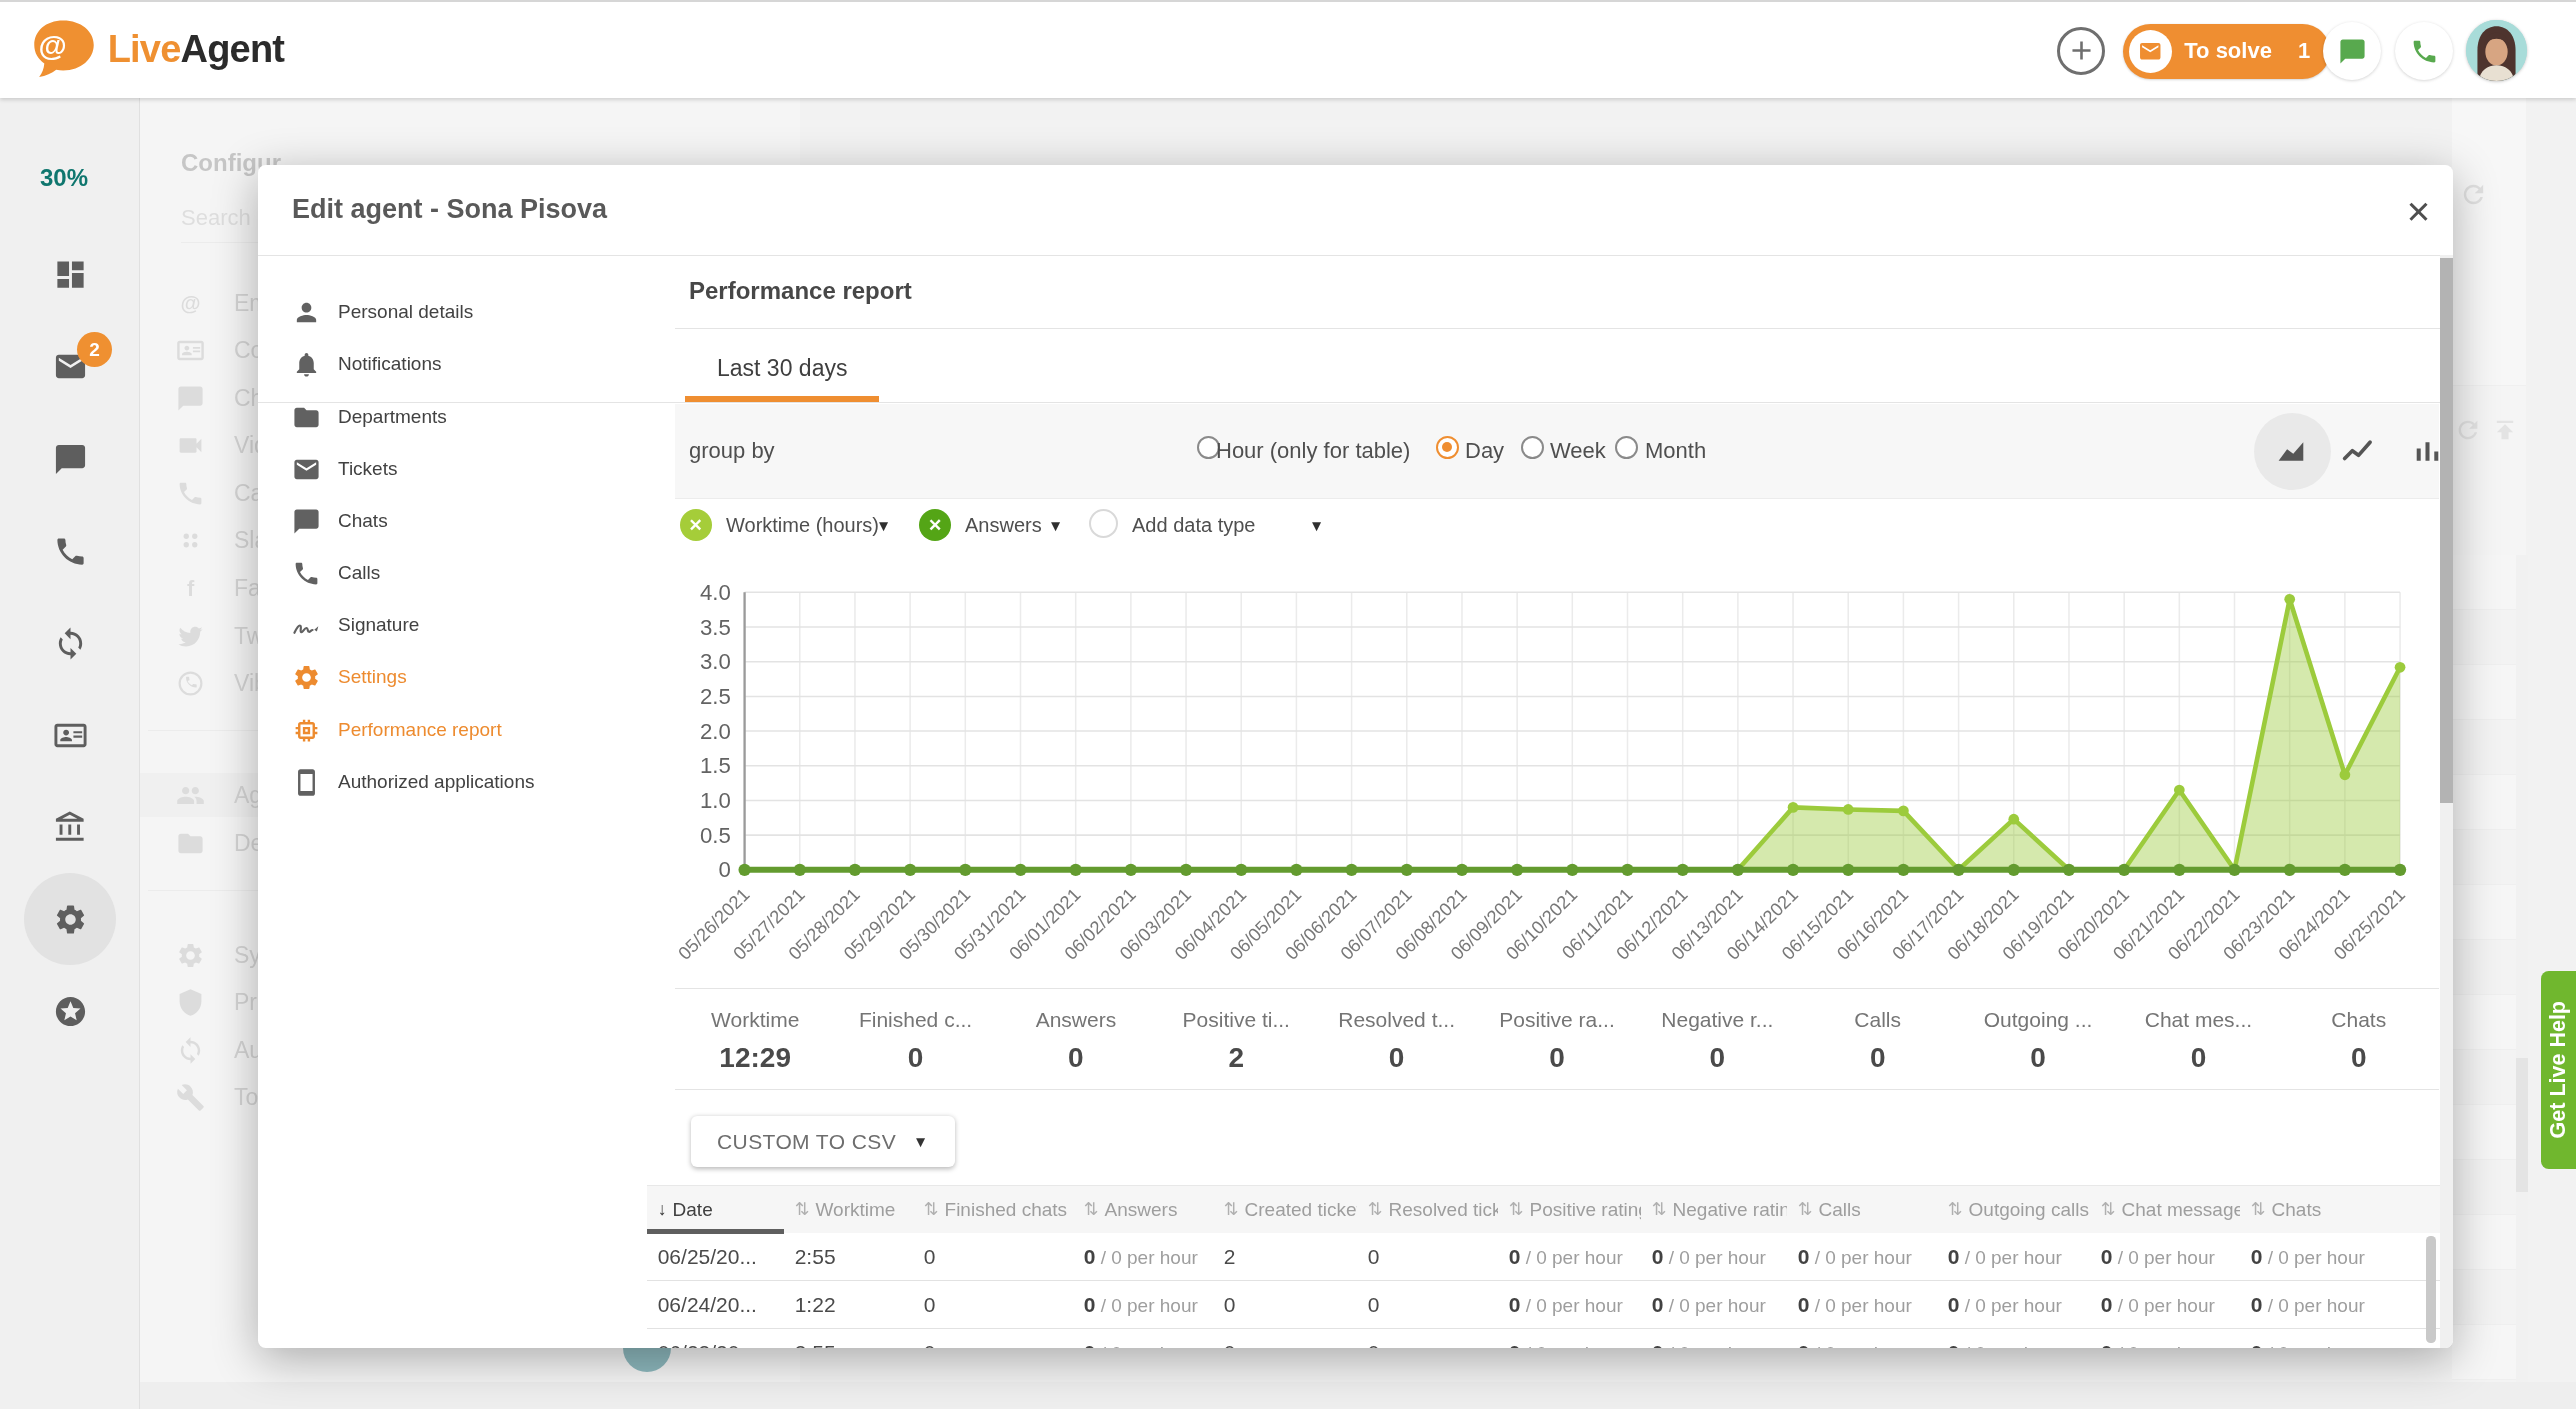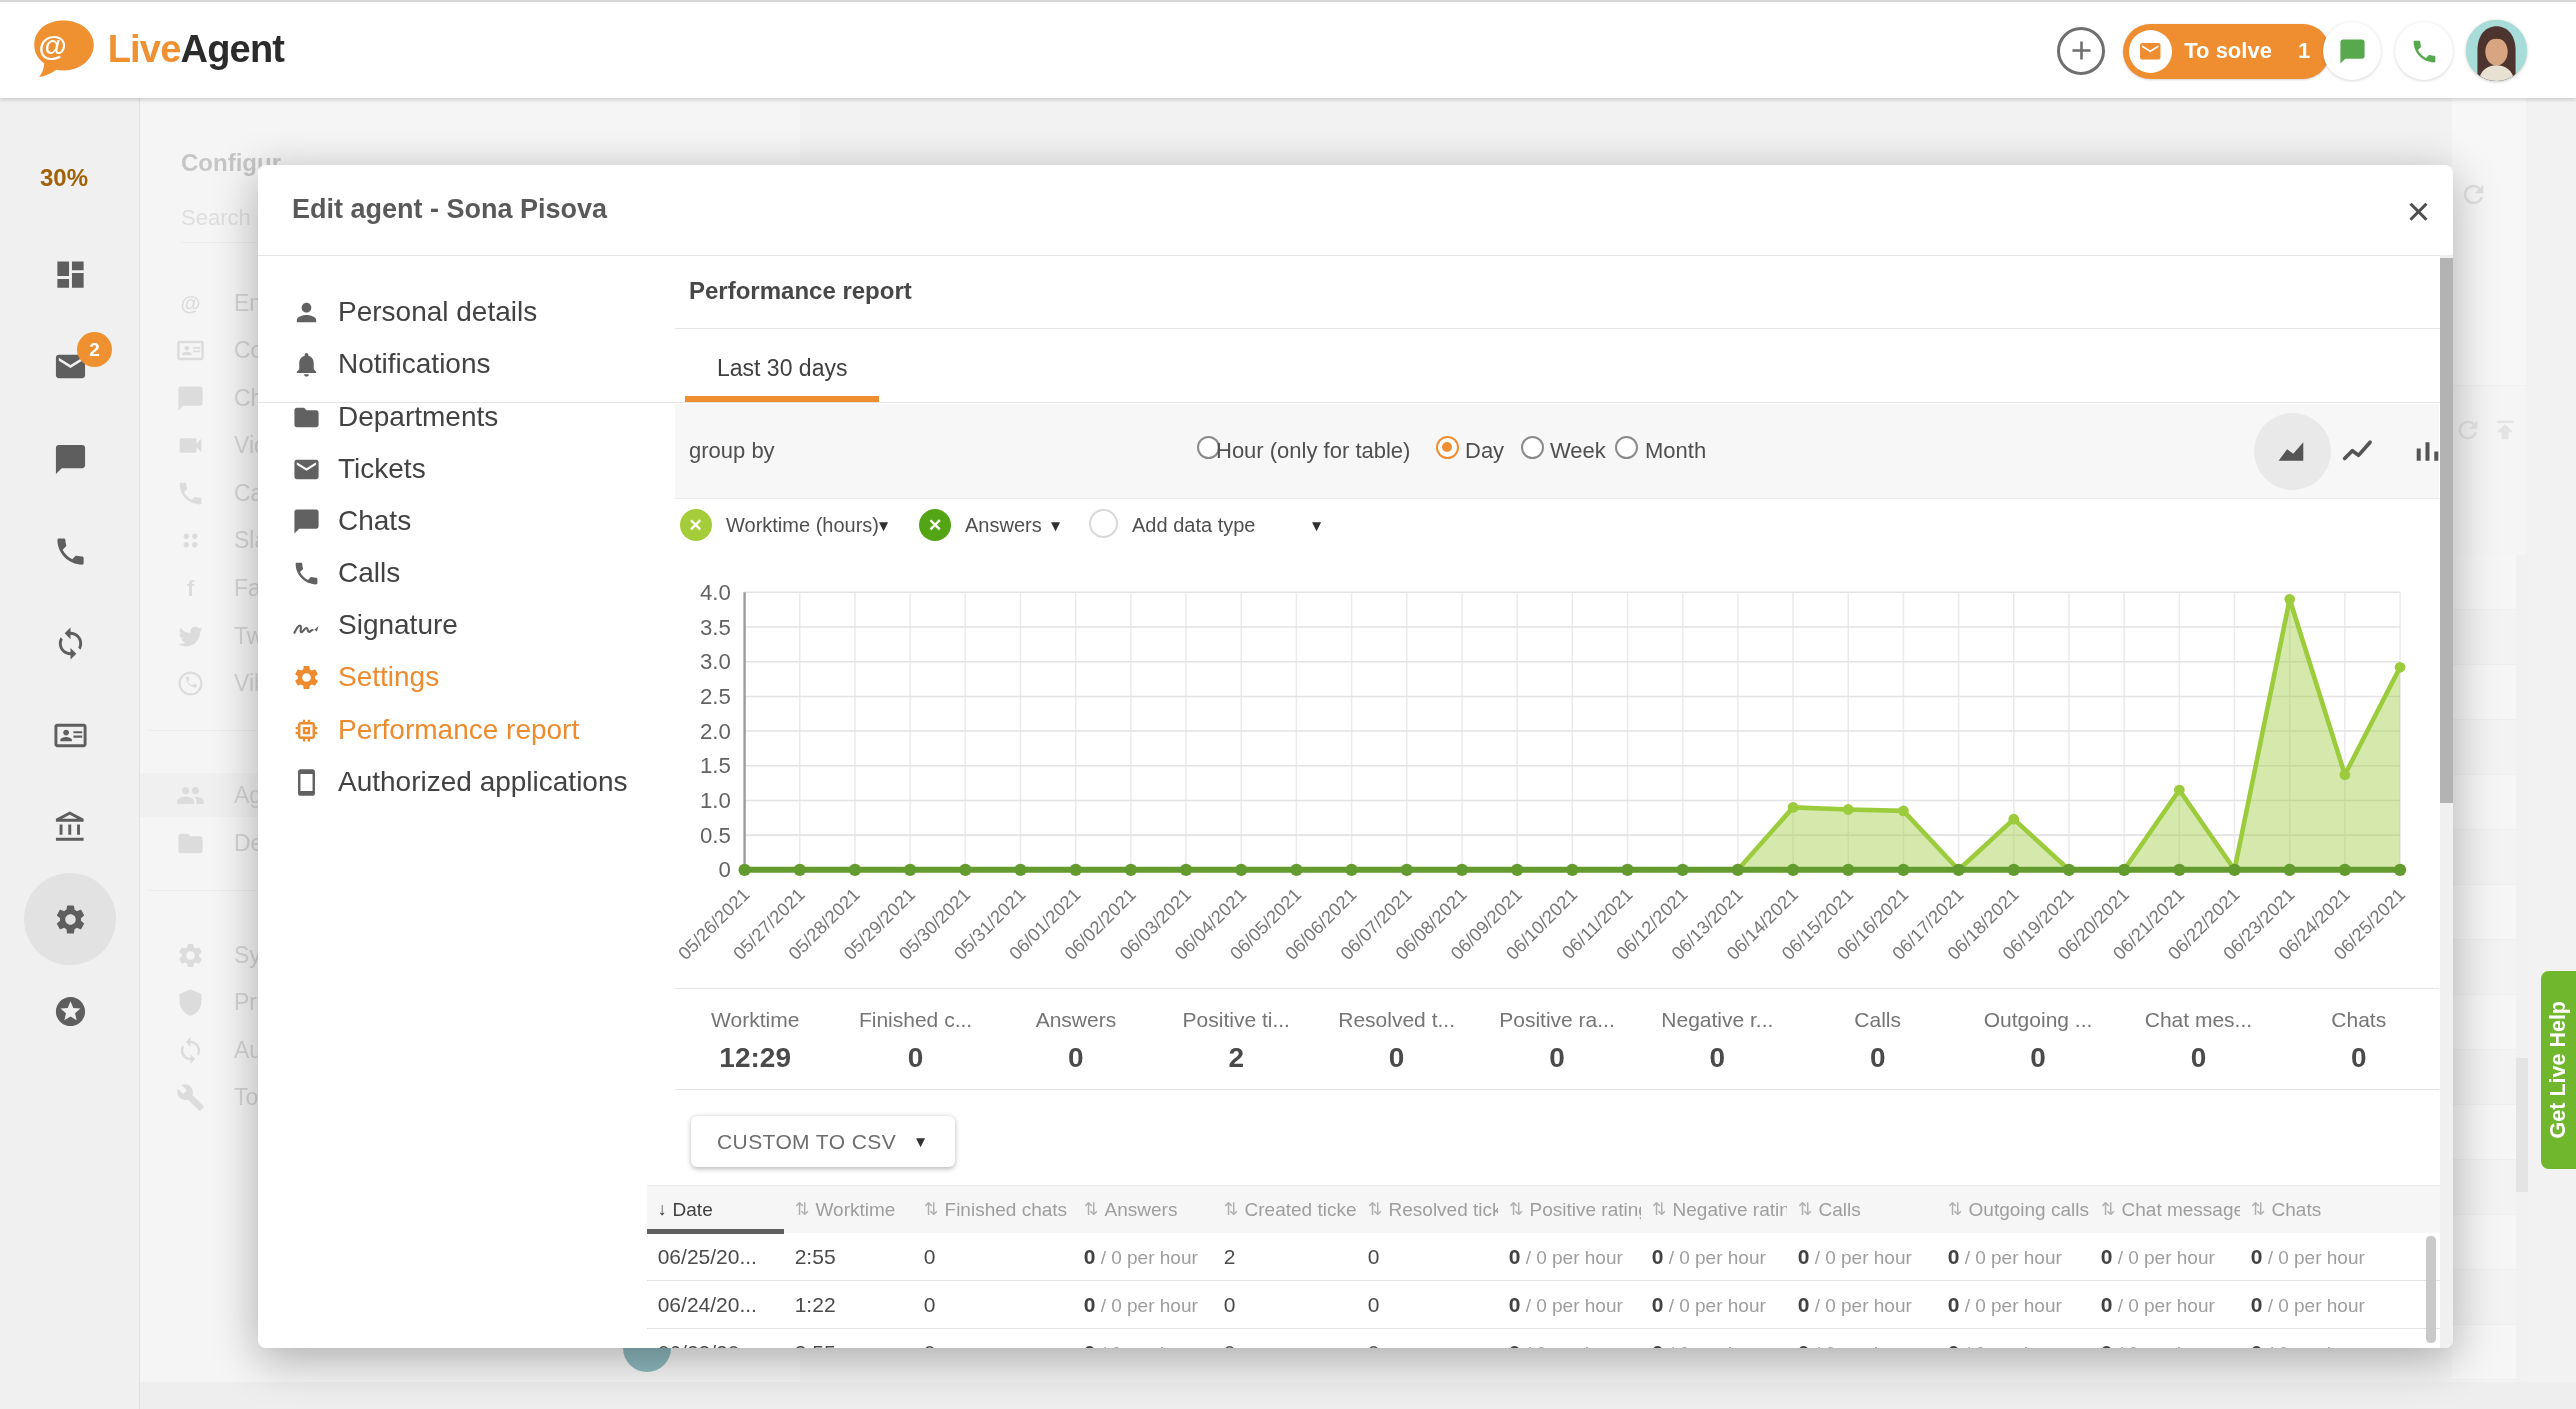--- a/index.html
+++ b/index.html
@@ -26,21 +26,21 @@
   .round-btn{position:absolute;top:20px;width:58px;height:58px;border-radius:50%;background:#fff;
              box-shadow:0 0.8px 3.1px rgba(0,0,0,.18);display:flex;align-items:center;justify-content:center;color:#58a94e;}
   #chat-btn{left:2323px;}
   #phone-btn{left:2395px;}
   #avatar{position:absolute;left:2466px;top:18.4px;width:61px;height:61px;border-radius:50%;overflow:hidden;
           box-shadow:0 0.8px 3.1px rgba(0,0,0,.25);background:#a8dcd9;}
 
   
   #sidebar{position:absolute;left:0;top:98px;width:140px;height:1312px;background:#f0f0f0;
            border-right:1.5px solid #e0e0e0;z-index:25;}
-  #usage{position:absolute;left:0;top:66px;width:128px;text-align:center;font-size:24px;font-weight:bold;color:#a16207;}
+  #usage{position:absolute;left:0;top:66px;width:128px;text-align:center;font-size:24px;font-weight:bold;color:#0f766e;}
   .sb-item{position:absolute;left:0;width:140px;height:92px;display:flex;align-items:center;justify-content:center;color:#5e5e5e;}
   .sb-active-circle{position:absolute;left:24px;width:92px;height:92px;border-radius:50%;background:#e2e2e2;}
   .sb-badge{position:absolute;width:35px;height:35px;border-radius:50%;background:#ef9031;color:#fff;
             font-size:19px;font-weight:bold;display:flex;align-items:center;justify-content:center;}
 
   
   #config{position:absolute;left:140px;top:98px;width:660px;height:1312px;background:#f4f4f4;z-index:1;}
   #config-title{position:absolute;left:41px;top:51px;font-size:24px;font-weight:bold;color:#7a7a7a;}
   #config-search{position:absolute;left:41px;top:107px;width:476px;font-size:22px;color:#b9b9b9;
                  border-bottom:1.5px solid #dedede;padding-bottom:10.7px;}
@@ -77,21 +77,21 @@
          box-shadow:0 10.7px 46px rgba(0,0,0,.30);z-index:10;overflow:hidden;}
   #modal-title{position:absolute;left:34px;top:29px;font-size:27px;font-weight:bold;color:#595959;}
   #modal-close{position:absolute;left:2142px;top:29px;width:37px;height:37px;color:#4f4f4f;
                display:flex;align-items:center;justify-content:center;}
   .hdiv{position:absolute;border-top:1.5px solid #e4e4e4;}
   #div-header{left:0;top:90px;width:2195px;}
 
   
   .m-item{position:absolute;left:0;width:399px;height:52px;display:flex;align-items:center;color:#424242;}
   .m-item .mi-icon{position:absolute;left:31px;width:34px;display:flex;justify-content:center;color:#616161;}
-  .m-item .mi-label{position:absolute;left:80px;font-size:28px;white-space:nowrap;}
+  .m-item .mi-label{position:absolute;left:80px;font-size:19px;white-space:nowrap;}
   .m-item.active{color:#ed8b2f;}
   .m-item.active .mi-icon{color:#ed8b2f;}
 
   
   #rep-heading{position:absolute;left:431px;top:112px;font-size:24px;font-weight:bold;color:#474747;}
   #div-heading{left:417px;top:163px;width:1777px;}
   #tab1{position:absolute;left:427px;top:176px;height:61px;padding:0 32px;display:flex;align-items:center;
         font-size:23px;color:#3f3f3f;border-bottom:6.1px solid #ef8e31;}
   #tab2{position:absolute;left:641px;top:176px;height:61px;padding:0 23px;display:flex;align-items:center;gap:10.7px;
         font-size:21.5px;color:#616161;letter-spacing:0.4px;}

